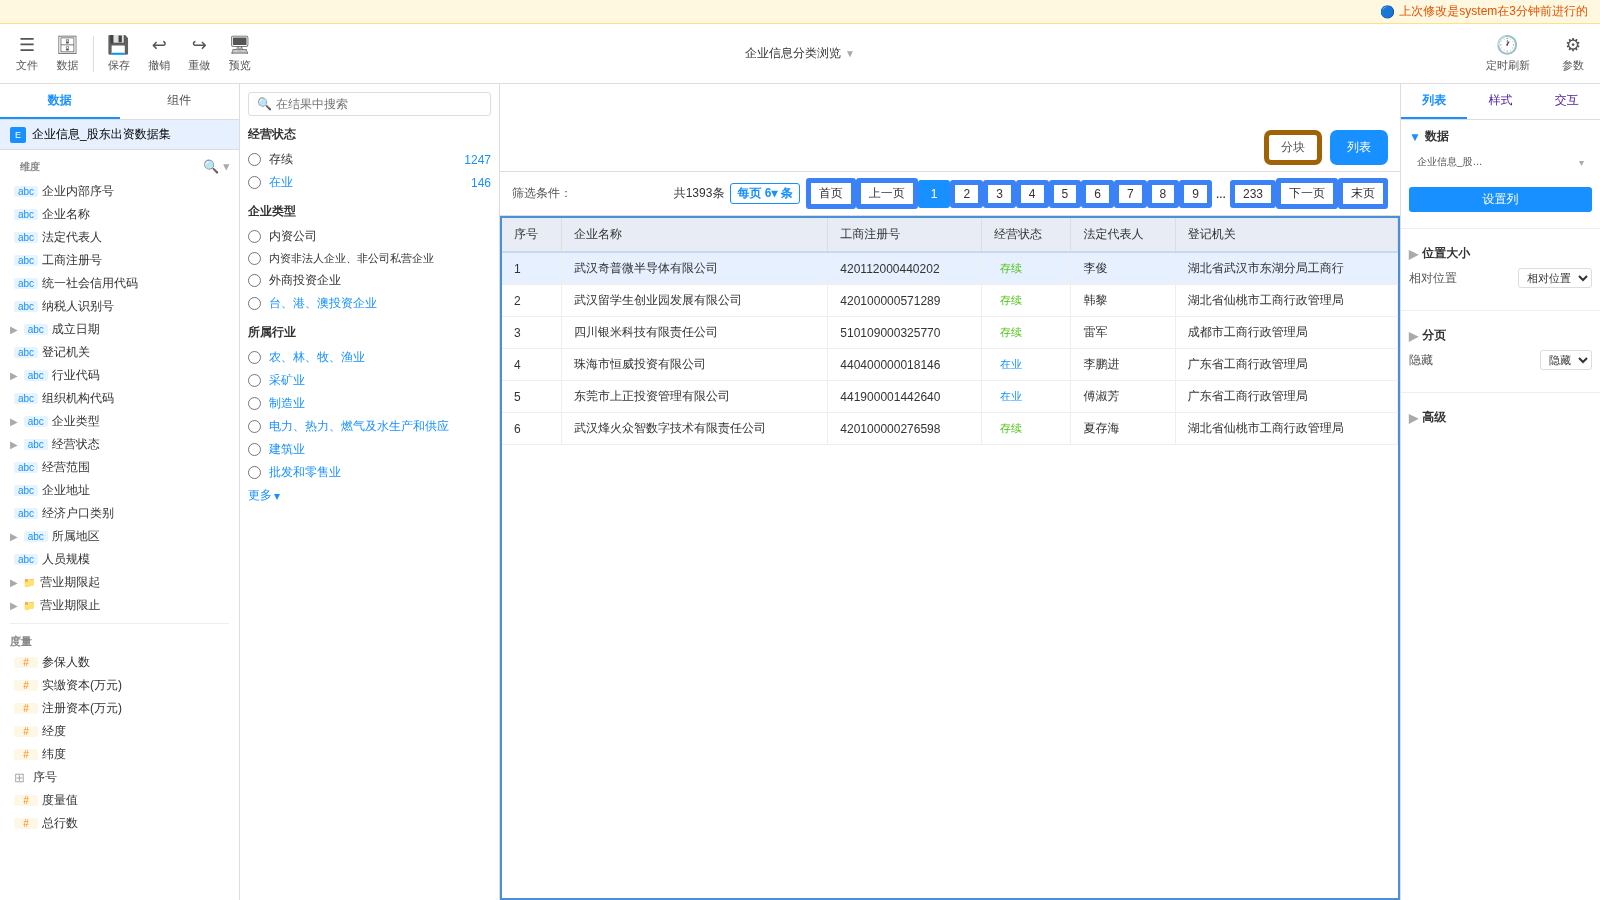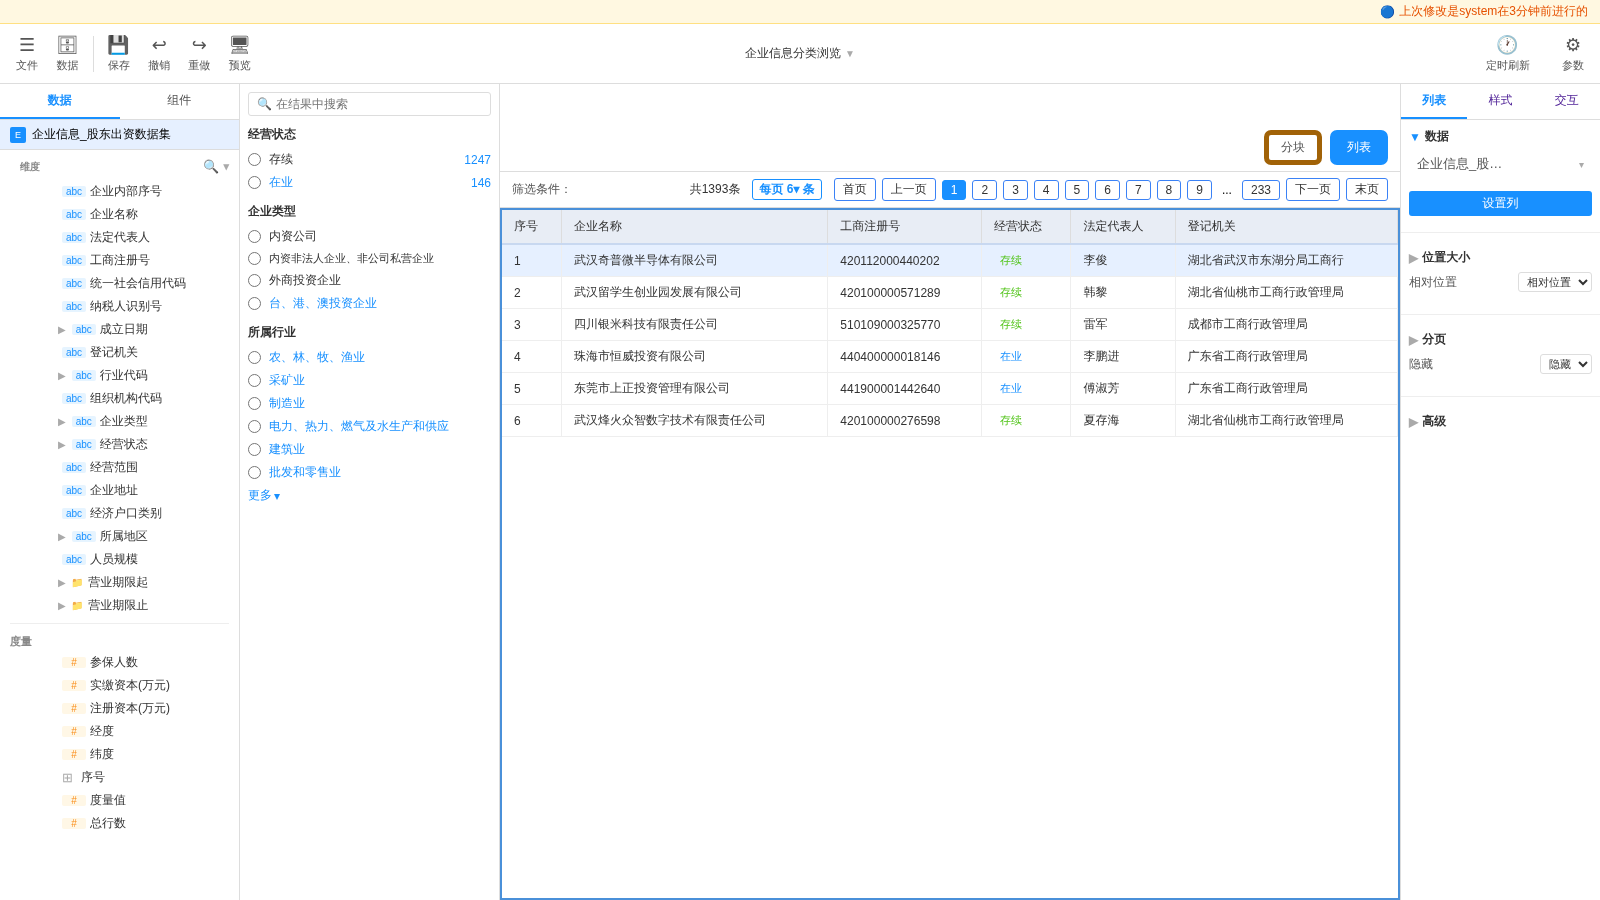--- a/index.html
+++ b/index.html
@@ -22,21 +22,21 @@
     .sidebar-tabs { display: flex; border-bottom: 1px solid #ddd; }
     .sidebar-tab { flex: 1; text-align: center; padding: 8px; cursor: pointer; color: #555; border-bottom: 2px solid transparent; }
     .sidebar-tab.active { color: #1890ff; border-bottom: 2px solid #1890ff; font-weight: bold; }
     .sidebar-dataset { display: flex; align-items: center; gap: 6px; padding: 6px 10px; background: #e6f0ff; border-bottom: 1px solid #ddd; cursor: pointer; }
     .sidebar-dataset .ds-icon { width: 16px; height: 16px; background: #1890ff; border-radius: 2px; display: flex; align-items: center; justify-content: center; color: #fff; font-size: 9px; }
     .sidebar-section { padding: 6px 10px 2px; display: flex; align-items: center; justify-content: space-between; color: #888; font-size: 11px; font-weight: bold; }
     .sidebar-search { display: flex; align-items: center; gap: 4px; }
     .sidebar-search-icon { color: #aaa; font-size: 13px; cursor: pointer; }
     .sidebar-expand-icon { color: #aaa; font-size: 11px; cursor: pointer; }
     .sidebar-items { flex: 1; overflow-y: auto; padding: 2px 0; }
-    .sidebar-item { display: flex; align-items: center; gap: 4px; padding: 3px 10px 3px 14px; cursor: pointer; color: #333; margin-left: 48px; }
+    .sidebar-item { display: flex; align-items: center; gap: 4px; padding: 3px 10px 3px 14px; cursor: pointer; color: #333; }
     .sidebar-item .type-badge { font-size: 10px; color: #888; background: #f0f0f0; padding: 0 3px; border-radius: 2px; min-width: 24px; text-align: center; }
     .sidebar-item .type-badge.abc { color: #1890ff; background: #e6f4ff; }
     .sidebar-item .type-badge.hash { color: #fa8c16; background: #fff7e6; }
     .sidebar-item .expand-arrow { color: #aaa; font-size: 10px; margin-right: 2px; }
     .sidebar-item.group { padding-left: 10px; }
     .sidebar-item.group .expand-arrow { display: inline-block; }
     .sidebar-separator { height: 1px; background: #eee; margin: 6px 10px; }
     .dimension-label { padding: 4px 10px 2px; color: #888; font-size: 10px; font-weight: bold; }
     .measure-label { padding: 4px 10px 2px; color: #888; font-size: 11px; font-weight: bold; }
 
@@ -50,23 +50,23 @@
     .filter-option input[type=radio] { cursor: pointer; }
     .filter-option .count { color: #1890ff; margin-left: auto; }
     .filter-option .text-link { color: #1890ff; cursor: pointer; }
     .more-btn { color: #1890ff; cursor: pointer; display: flex; align-items: center; gap: 2px; margin-top: 4px; font-size: 12px; }
 
     
     .main-content { flex: 1; display: flex; flex-direction: column; background: #f5f5f5; overflow: hidden; }
     .content-toolbar { background: #fff; border-bottom: 1px solid #ddd; padding: 6px 12px; display: flex; align-items: center; gap: 8px; justify-content: flex-end; }
     .view-btn { padding: 4px 12px; border: 5px solid #a16207; border-radius: 7px; cursor: pointer; background: #fff; color: #555; margin-top: 40px; }
     .view-btn.active { background: #1890ff; color: #fff; border-color: #1890ff; }
-    .pagination-bar { background: #fff; border-bottom: 1px solid #ddd; padding: 6px 12px; display: flex; align-items: center; gap: 6px; }
+    .pagination-bar { background: #fff; border-bottom: 1px solid #ddd; padding: 6px 12px; display: flex; align-items: center; gap: 0; }
     .filter-label { color: #555; margin-right: 4px; }
-    .page-btn { padding: 2px 8px; border: 1px solid #3b82f6; border-radius: 3px; cursor: pointer; background: #fff; color: #333; }
+    .page-btn { padding: 2px 8px; border: 5px solid #3b82f6; border-radius: 3px; cursor: pointer; background: #fff; color: #333; }
     .page-btn.active { background: #1890ff; color: #fff; border-color: #1890ff; }
     .list-id { color: #888; font-size: 11px; padding: 2px 12px; background: #fff; border-bottom: 1px solid #eee; }
 
     
     .table-wrapper { flex: 1; overflow: auto; padding: 0; background: #fff; margin: 0; }
     table { width: 100%; border-collapse: collapse; }
     thead tr { background: #e8edf5; }
     th { padding: 8px 12px; text-align: left; color: #333; font-weight: normal; border-bottom: 2px solid #c8d8f0; border-right: 1px solid #ddd; white-space: nowrap; }
     td { padding: 7px 12px; color: #333; border-bottom: 1px solid #eee; border-right: 1px solid #eee; white-space: nowrap; }
     .selected-row td { background: #e6f0ff; }
@@ -464,21 +464,21 @@
       <div class="right-tab">样式</div>
       <div class="right-tab">交互</div>
     </div>
 
     <div class="right-section">
       <div class="right-section-title">
         <span style="color:#1890ff;">▼</span>
         <span>数据</span>
       </div>
       <div class="data-row">
-        <span style="color:#555; font-size:13px;">企业信息_股…</span>
+        <span style="color:#555; font-size:10px;">企业信息_股…</span>
         <span style="color:#aaa; font-size:10px;">▾</span>
       </div>
       <button class="set-list-btn">设置列</button>
     </div>
     <div class="right-divider"></div>
 
     <div class="right-section">
       <div class="right-section-title">
         <span style="color:#aaa;">▶</span>
         <span>位置大小</span>

